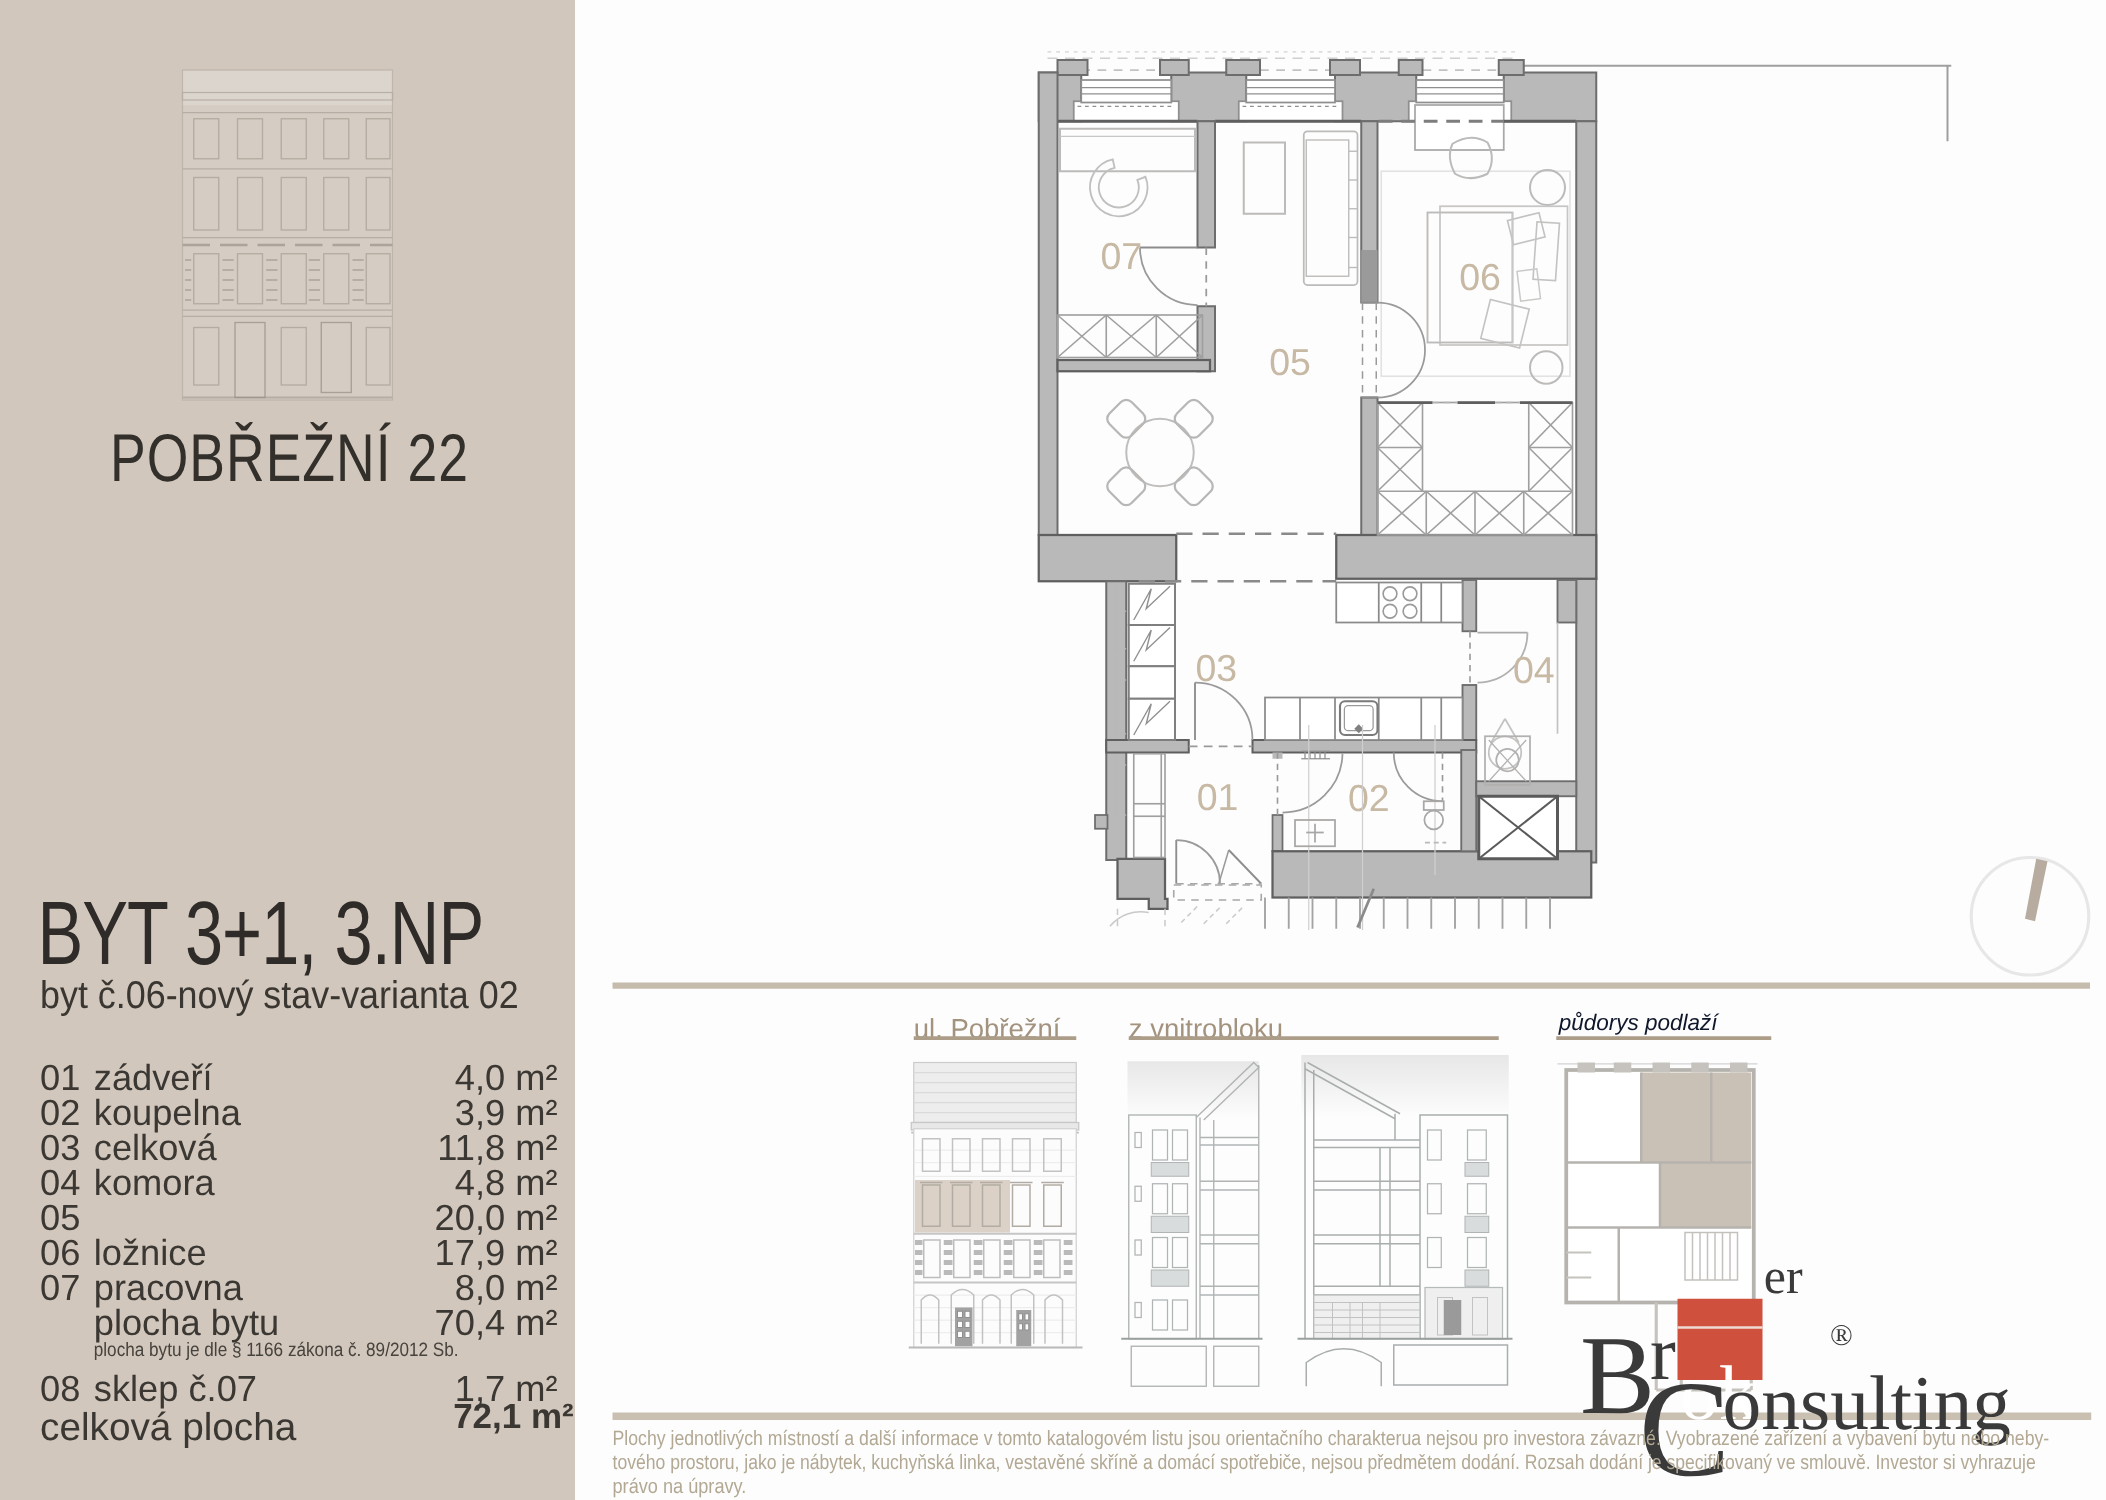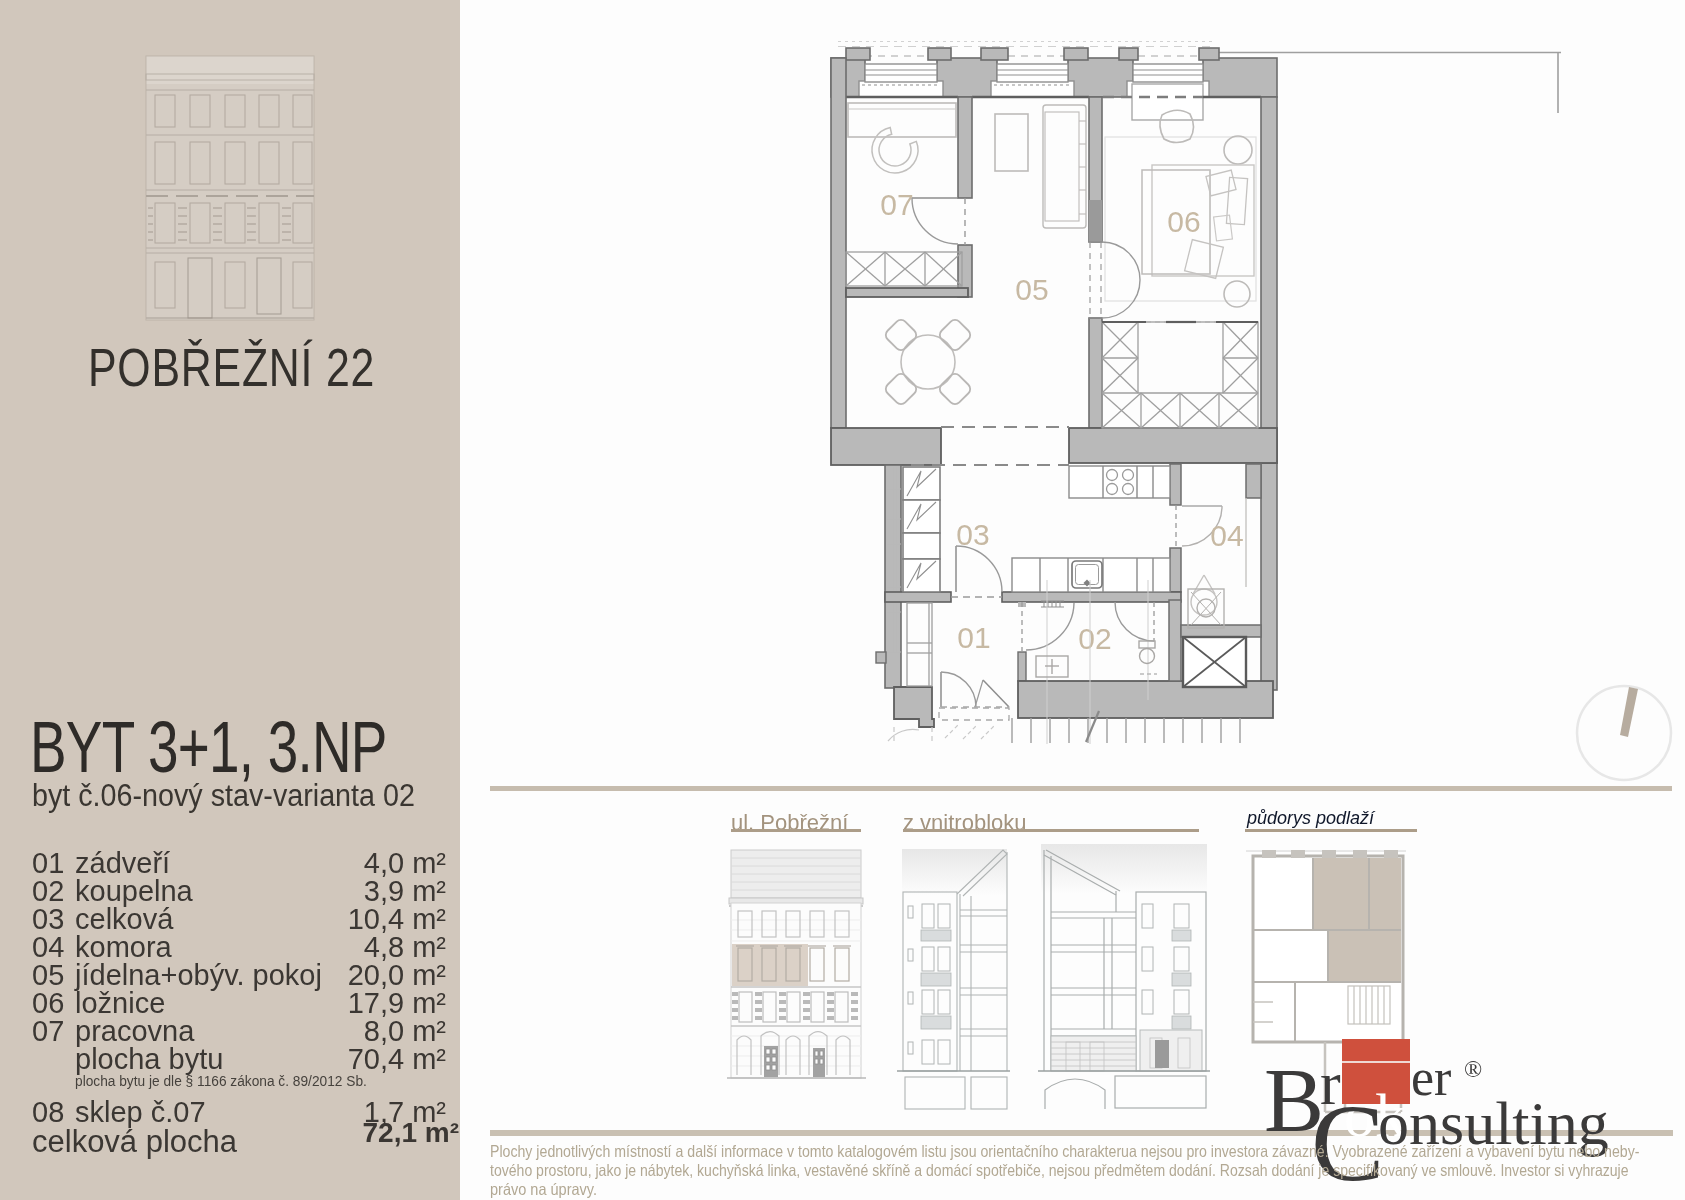--- a/index.html
+++ b/index.html
@@ -86,25 +86,25 @@
 <div class="abs" style="left:30px;top:706px;font-size:72px;color:#2e2b28;letter-spacing:-1px;white-space:nowrap;transform:scaleX(0.762);transform-origin:left top;">BYT 3+1, 3.NP</div>
 
 <div class="abs" style="left:32px;top:778px;font-size:31px;color:#3a3631;white-space:nowrap;transform:scaleX(0.926);transform-origin:left top;">byt č.06-nový stav-varianta 02</div>
 
 <div class="abs" style="left:0;top:0;width:0;height:0;font-size:29px;color:#3b3733;">
 
   <div class="abs" style="left:32px;top:847px;width:414px;"><span>01</span><span style="position:absolute;left:43px;">zádveří</span><span style="position:absolute;right:0;">4,0 m²</span></div>
 
   <div class="abs" style="left:32px;top:875px;width:414px;"><span>02</span><span style="position:absolute;left:43px;">koupelna</span><span style="position:absolute;right:0;">3,9 m²</span></div>
 
-  <div class="abs" style="left:32px;top:903px;width:414px;"><span>03</span><span style="position:absolute;left:43px;">celková</span><span style="position:absolute;right:0;">10,4 m²</span></div>
+  <div class="abs" style="left:32px;top:903px;width:414px;"><span>03</span><span style="position:absolute;left:43px;">celková</span><span style="position:absolute;right:0;">11,8 m²</span></div>
 
   <div class="abs" style="left:32px;top:931px;width:414px;"><span>04</span><span style="position:absolute;left:43px;">komora</span><span style="position:absolute;right:0;">4,8 m²</span></div>
 
-  <div class="abs" style="left:32px;top:959px;width:414px;"><span>05</span><span style="position:absolute;left:43px;">jídelna+obýv. pokoj</span><span style="position:absolute;right:0;">20,0 m²</span></div>
+  <div class="abs" style="left:32px;top:959px;width:414px;"><span>05</span><span style="position:absolute;right:0;">20,0 m²</span></div>
 
   <div class="abs" style="left:32px;top:987px;width:414px;"><span>06</span><span style="position:absolute;left:43px;">ložnice</span><span style="position:absolute;right:0;">17,9 m²</span></div>
 
   <div class="abs" style="left:32px;top:1015px;width:414px;"><span>07</span><span style="position:absolute;left:43px;">pracovna</span><span style="position:absolute;right:0;">8,0 m²</span></div>
 
   <div class="abs" style="left:32px;top:1043px;width:414px;">
       <span style="position:absolute;left:43px;">plocha bytu</span>
       <span style="position:absolute;right:0;">70,4 m²</span>
     </div>
 
@@ -822,21 +822,21 @@
 <div class="abs" style="left:490px;top:786px;width:1182px;height:5px;background:#c6bcae;"></div>
 
 <div class="abs" style="left:490px;top:1130px;width:1183px;height:6px;background:#c9c0b2;"></div>
 
 <div class="abs" style="left:1342px;top:1039px;width:68px;height:65px;background:#cf503d;"></div>
 <div class="abs" style="left:1342px;top:1061px;width:68px;height:2px;background:#efd9d4;"></div>
 <div class="abs" style="left:0;top:0;font-family:'Liberation Serif',serif;color:#3b3a3a;">
   <span class="abs" style="left:1264px;top:1049px;font-size:90px;">B</span>
   <span class="abs" style="left:1320px;top:1048px;font-size:62px;">r</span>
   <span class="abs" style="left:1344px;top:1080px;font-size:62px;color:#fff;">ok</span>
-  <span class="abs" style="left:1411px;top:1048px;font-size:52px;">er</span>
+  <span class="abs" style="left:1411px;top:997px;font-size:40px;">er</span>
   <span class="abs" style="left:1464px;top:1056px;font-size:24px;">®</span>
   <span class="abs" style="left:1311px;top:1080px;font-size:110px;">C</span>
   <span class="abs" style="left:1378px;top:1088px;font-size:62px;">onsulting</span>
 </div>
 
 <div class="abs" style="left:490px;top:1142px;font-size:16.5px;color:#b2a893;white-space:nowrap;transform:scaleX(0.857);transform-origin:left top;">Plochy jednotlivých místností a další informace v tomto katalogovém listu jsou orientačního charakterua nejsou pro investora závazné. Vyobrazené zařízení a vybavení bytu nebo neby-</div>
 <div class="abs" style="left:490px;top:1161px;font-size:16.5px;color:#b2a893;white-space:nowrap;transform:scaleX(0.852);transform-origin:left top;">tového prostoru, jako je nábytek, kuchyňská linka, vestavěné skříně a domácí spotřebiče, nejsou předmětem dodání. Rozsah dodání je specifikovaný ve smlouvě. Investor si vyhrazuje</div>
 <div class="abs" style="left:490px;top:1180px;font-size:16.5px;color:#b2a893;white-space:nowrap;transform:scaleX(0.88);transform-origin:left top;">právo na úpravy.</div>
 
 </body></html>

